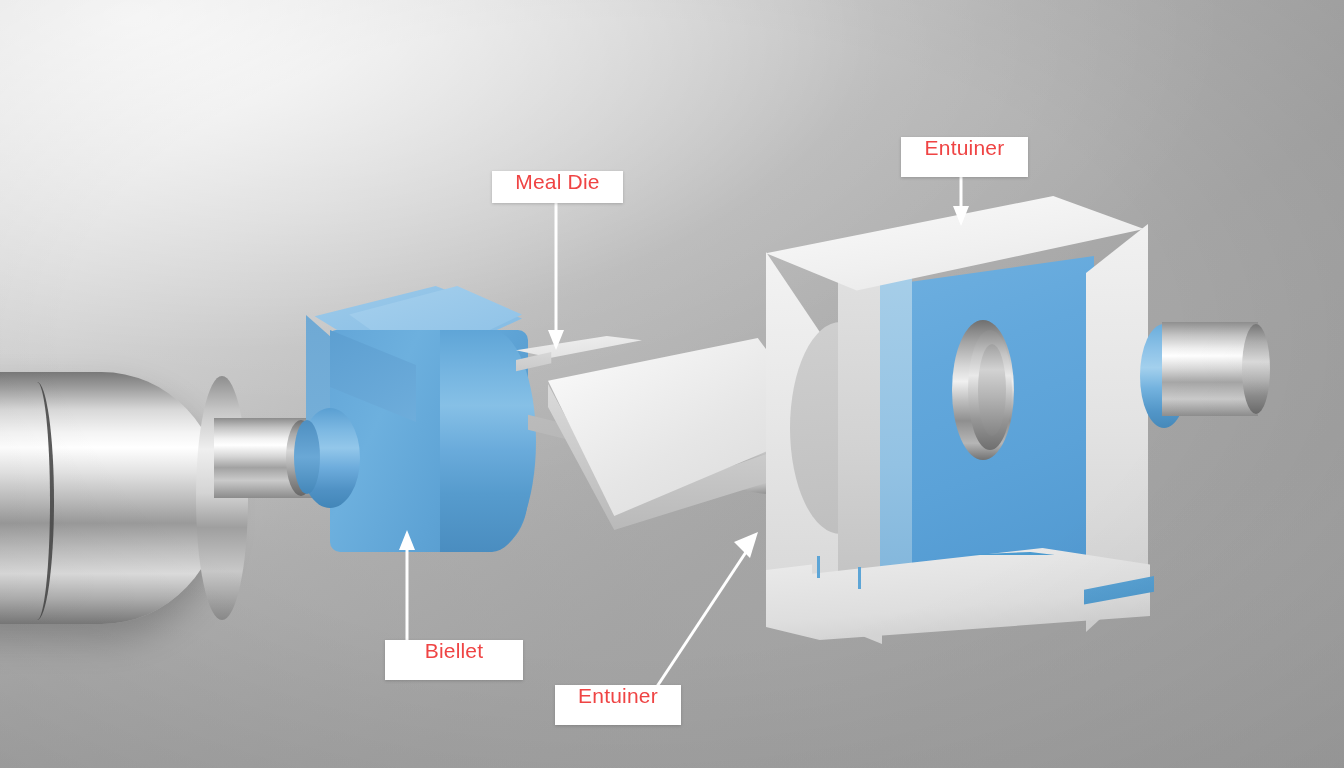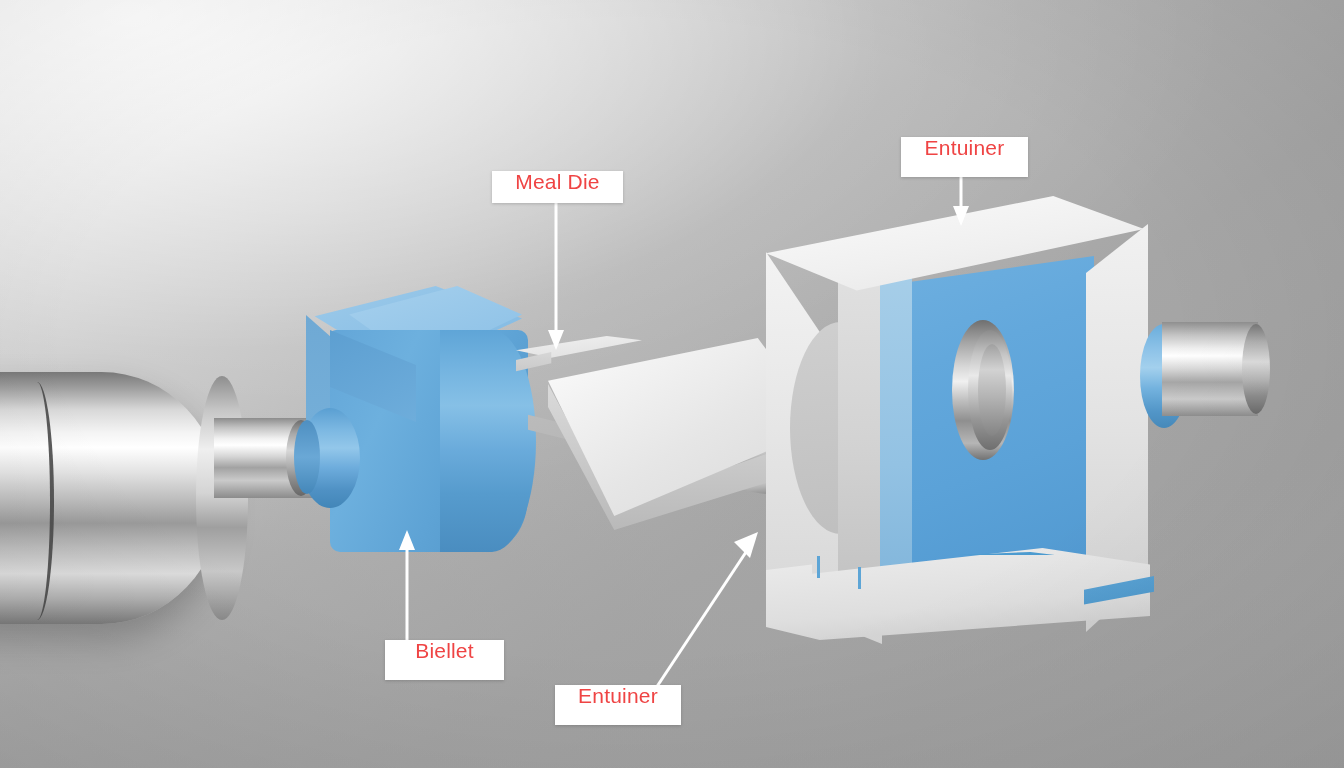--- a/index.html
+++ b/index.html
@@ -480,21 +480,21 @@
     <polygon points="12,56 4,36 20,36" fill="#ffffff"></polygon>
   </svg>
   <div class="label" style="left:901px; top:137px; width:127px; height:40px;">
     <span>Entuiner</span>
   </div>
 
   <svg class="leader" width="24" height="120" style="left:395px; top:528px;">
     <line x1="12" y1="120" x2="12" y2="18" stroke="#ffffff" stroke-width="3"></line>
     <polygon points="12,2 4,22 20,22" fill="#ffffff"></polygon>
   </svg>
-  <div class="label" style="left:385px; top:640px; width:119px; height:40px;">
+  <div class="label" style="left:385px; top:640px; width:138px; height:40px;">
     <span>Biellet</span>
   </div>
 
   <svg class="leader" width="120" height="170" style="left:648px; top:524px;">
     <line x1="8" y1="164" x2="102" y2="22" stroke="#ffffff" stroke-width="3"></line>
     <polygon points="110,8 86,18 102,34" fill="#ffffff"></polygon>
   </svg>
   <div class="label" style="left:555px; top:685px; width:126px; height:40px;">
     <span>Entuiner</span>
   </div>

